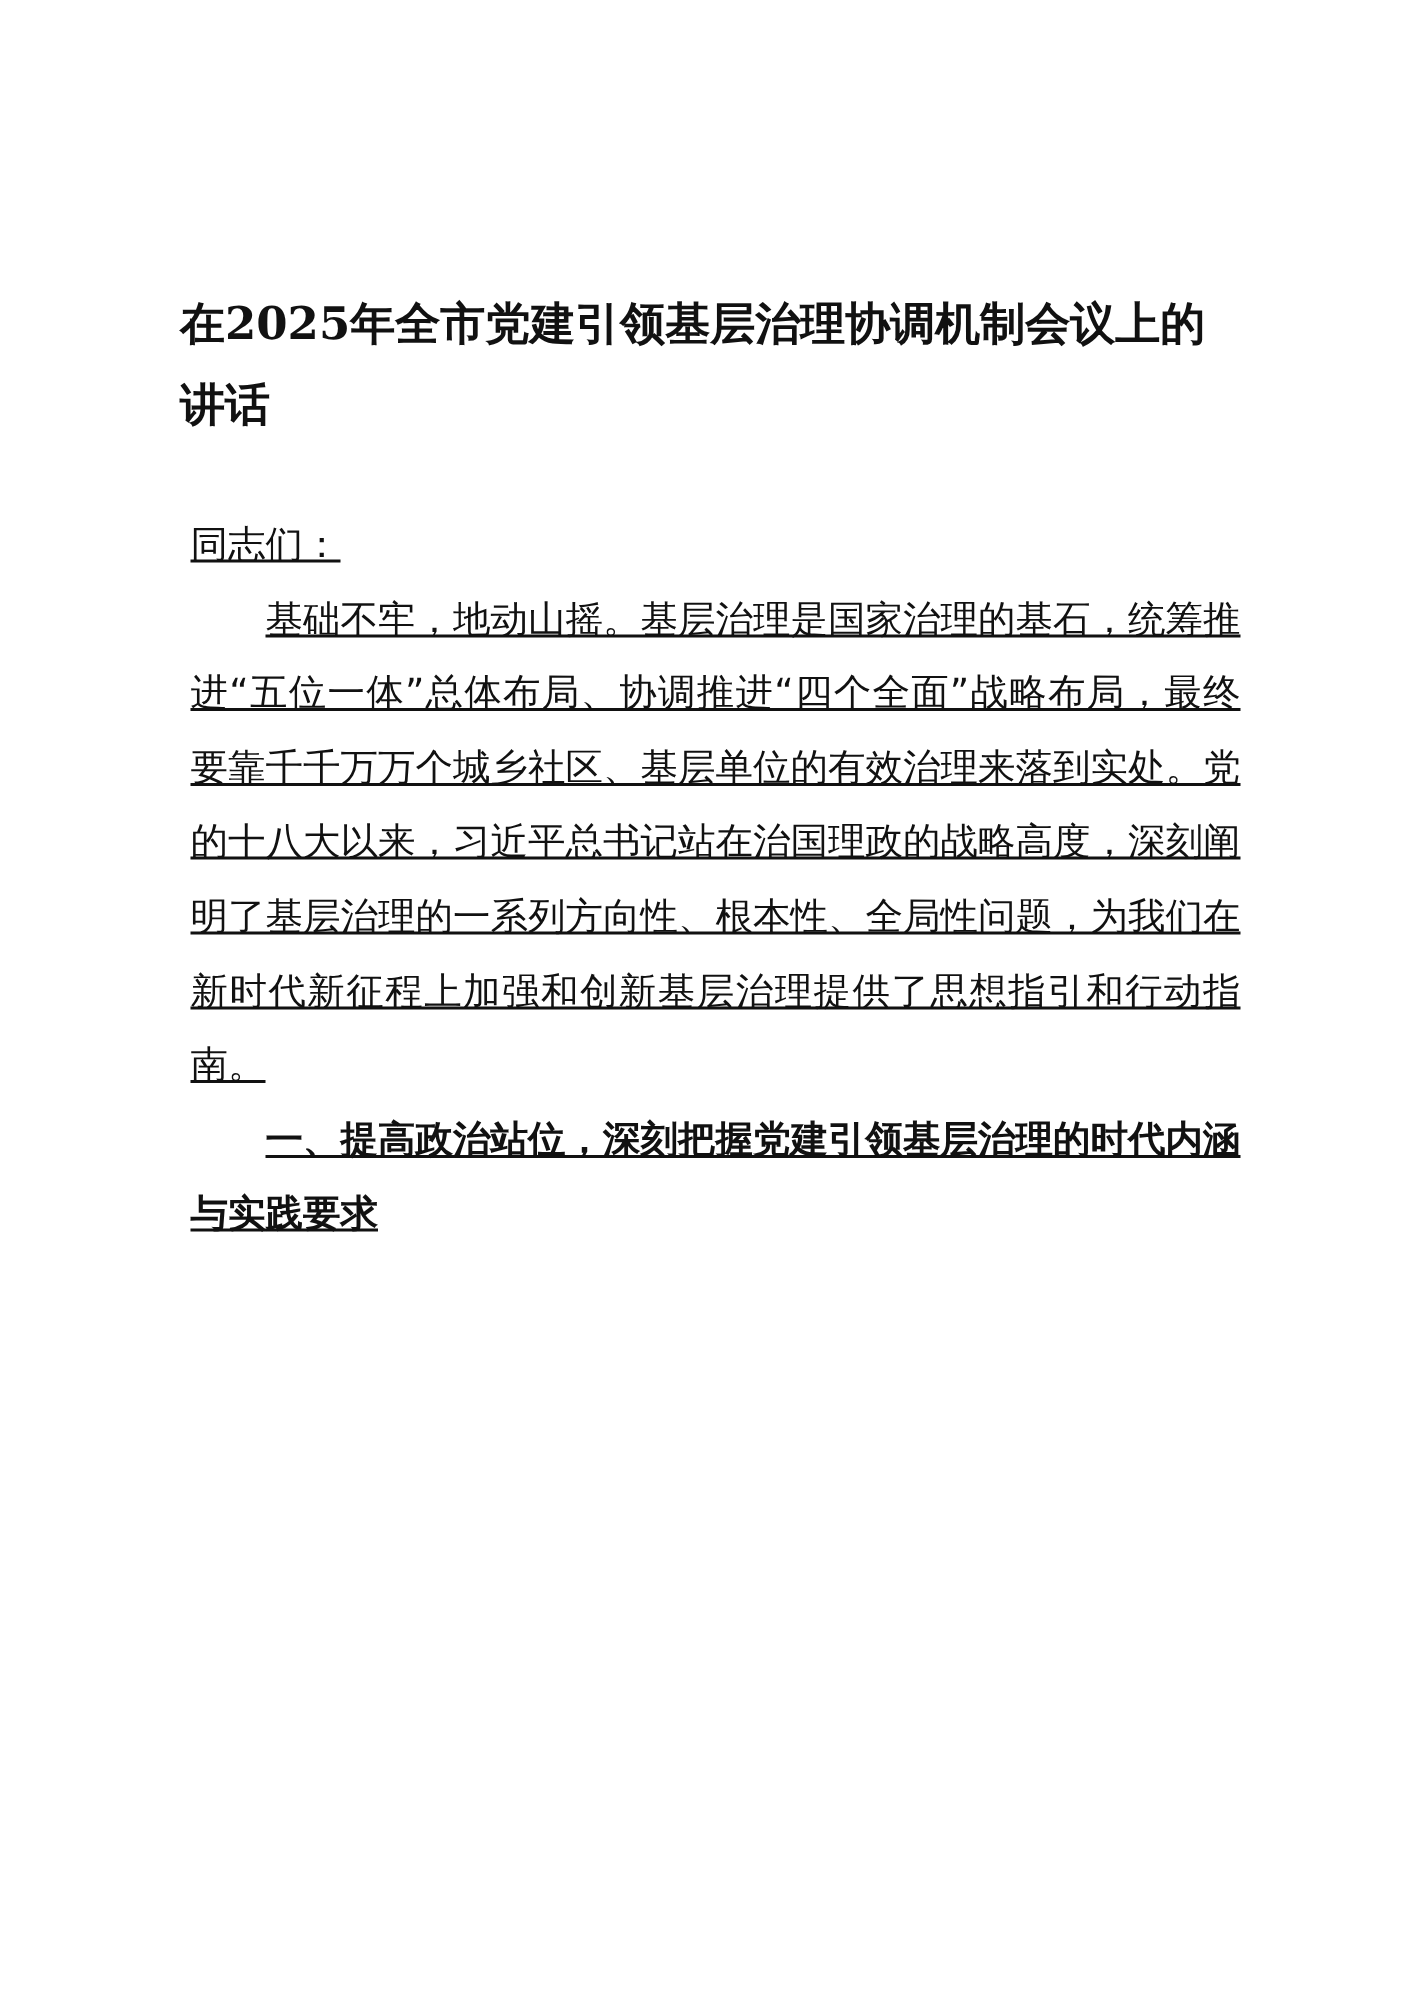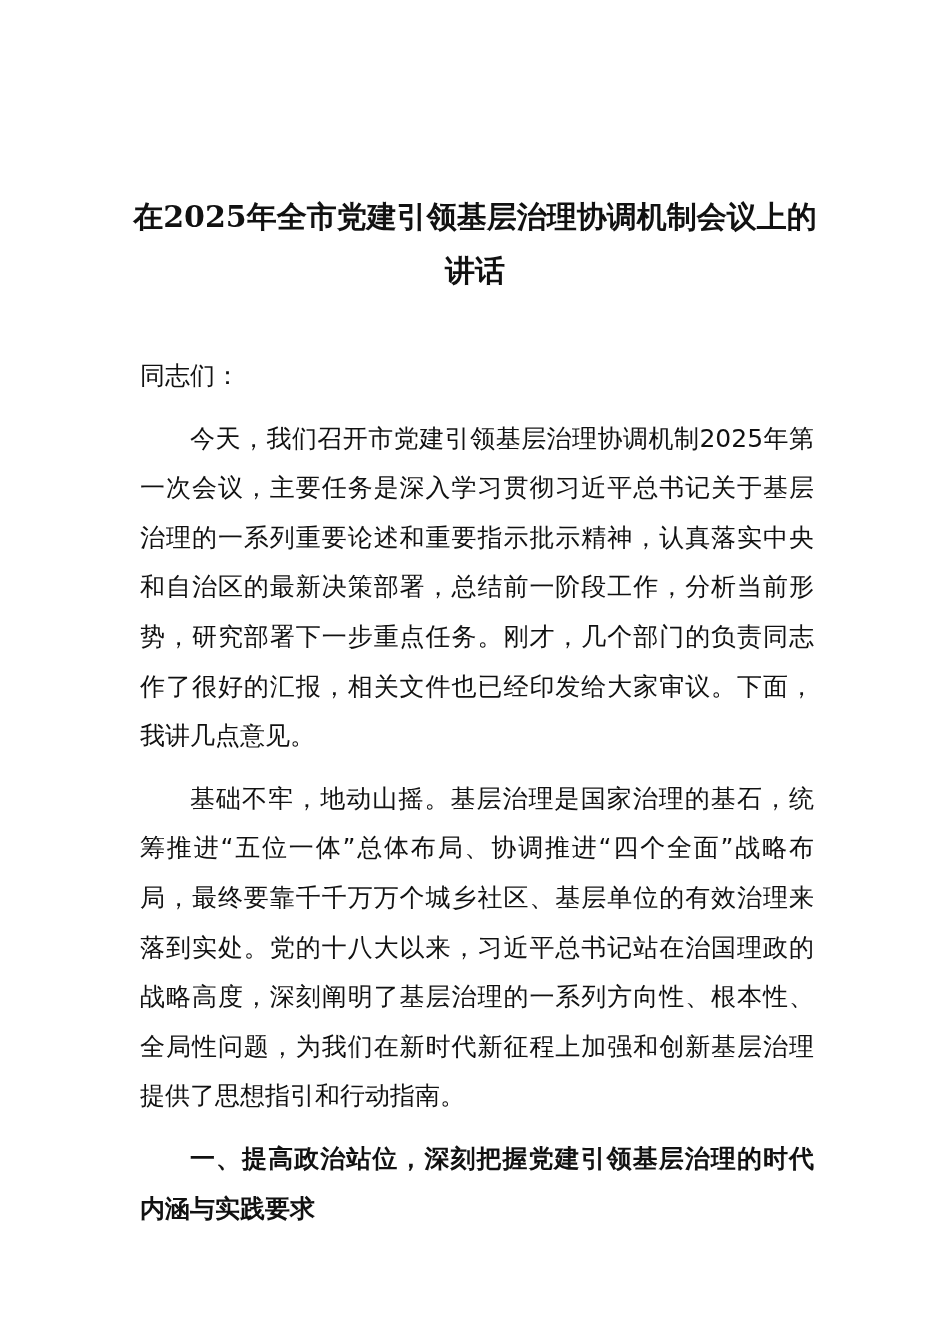--- a/index.html
+++ b/index.html
@@ -19,54 +19,53 @@
       left: 0; top: 0;
       width: 950px;
       height: 1344px;
       background: #ffffff;
     }
     .title {
       position: absolute;
       left: 120px;
       top: 190px;
       width: 710px;
-      text-align: center;
       font-family: "DejaVu Serif", "Liberation Serif", serif;
       font-weight: bold;
       font-size: 30px;
       line-height: 54px;
       letter-spacing: 0px;
       margin: 0;
     }
     .body-text {
       position: absolute;
       left: 127px;
       top: 338px;
       width: 700px;
       font-family: "DejaVu Sans", "Liberation Sans", sans-serif;
       font-size: 25px;
       line-height: 49.6px;
     }
     .body-text p {
-      margin: 13px;
+      margin: 0;
       text-align: justify;
       text-align-last: left;
+      text-decoration: underline;
     }
     .indent {
       text-indent: 2em;
     }
     .heading {
       font-weight: bold;
     }
   </style>
 </head>
 <body>
 
 <div class="page">
   <h1 class="title">在2025年全市党建引领基层治理协调机制会议上的讲话</h1>
 
   <div class="body-text">
     <p>同志们：</p>
-    <p class="indent">今天，我们召开市党建引领基层治理协调机制2025年第一次会议，主要任务是深入学习贯彻习近平总书记关于基层治理的一系列重要论述和重要指示批示精神，认真落实中央和自治区的最新决策部署，总结前一阶段工作，分析当前形势，研究部署下一步重点任务。刚才，几个部门的负责同志作了很好的汇报，相关文件也已经印发给大家审议。下面，我讲几点意见。</p>
     <p class="indent">基础不牢，地动山摇。基层治理是国家治理的基石，统筹推进“五位一体”总体布局、协调推进“四个全面”战略布局，最终要靠千千万万个城乡社区、基层单位的有效治理来落到实处。党的十八大以来，习近平总书记站在治国理政的战略高度，深刻阐明了基层治理的一系列方向性、根本性、全局性问题，为我们在新时代新征程上加强和创新基层治理提供了思想指引和行动指南。</p>
     <p class="indent heading">一、提高政治站位，深刻把握党建引领基层治理的时代内涵与实践要求</p>
   </div>
 </div>
 
 </body></html>

